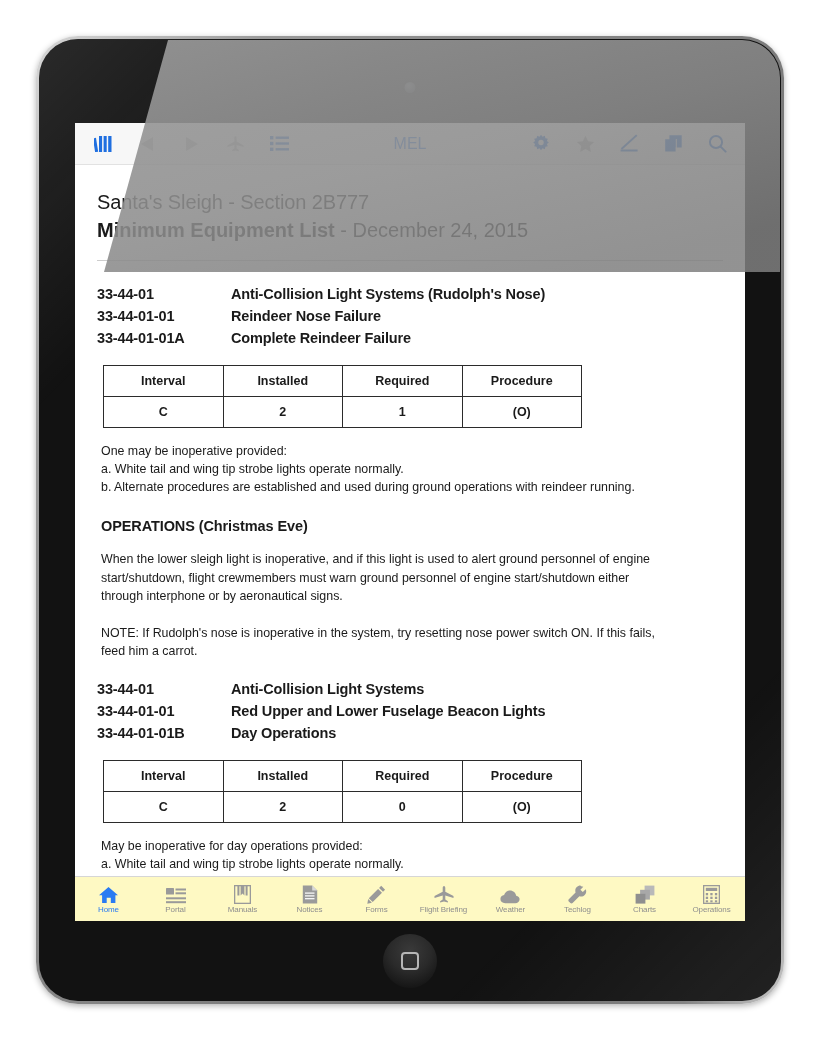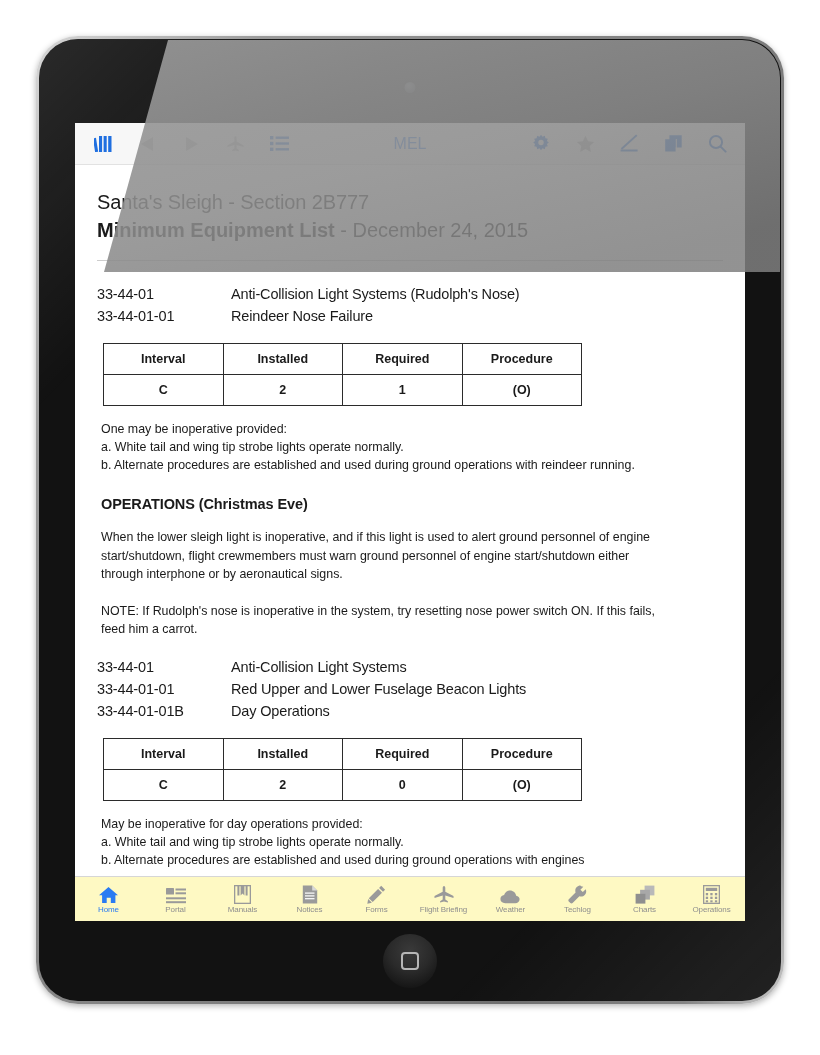--- a/index.html
+++ b/index.html
@@ -138,21 +138,21 @@
   #doc-title-line2 b { font-weight: bold; }
   #doc-divider {
     height: 1px;
     background: #cdcdcd;
     margin: 18px 0 22px 0;
   }
 
   .item-block { margin-bottom: 16px; }
   .item-row {
     display: flex;
-    font-weight: normal;
+    font-weight: bold;
     font-size: 14.5px;
     line-height: 1.52;
     letter-spacing: -0.15px;
   }
   .item-code { width: 134px; flex: 0 0 134px; }
   .item-desc { flex: 1 1 auto; }
 
   table.mel-table {
     border-collapse: collapse;
     width: 479px;
@@ -315,20 +315,24 @@
         <div id="doc-divider"></div>
 
         <div class="item-block">
           <div class="item-row">
             <span class="item-code">33-44-01</span>
             <span class="item-desc">Anti-Collision Light Systems (Rudolph's Nose)</span>
           </div>
           <div class="item-row">
             <span class="item-code">33-44-01-01</span>
             <span class="item-desc">Reindeer Nose Failure</span>
+          </div>
+          <div class="item-row">
+            <span class="item-code">33-44-01-01A</span>
+            <span class="item-desc">Complete Reindeer Failure</span>
           </div>
         </div>
 
         <table class="mel-table">
           <tbody>
               <tr>
             <th>Interval</th>
             <th>Installed</th>
             <th>Required</th>
             <th>Procedure</th>

